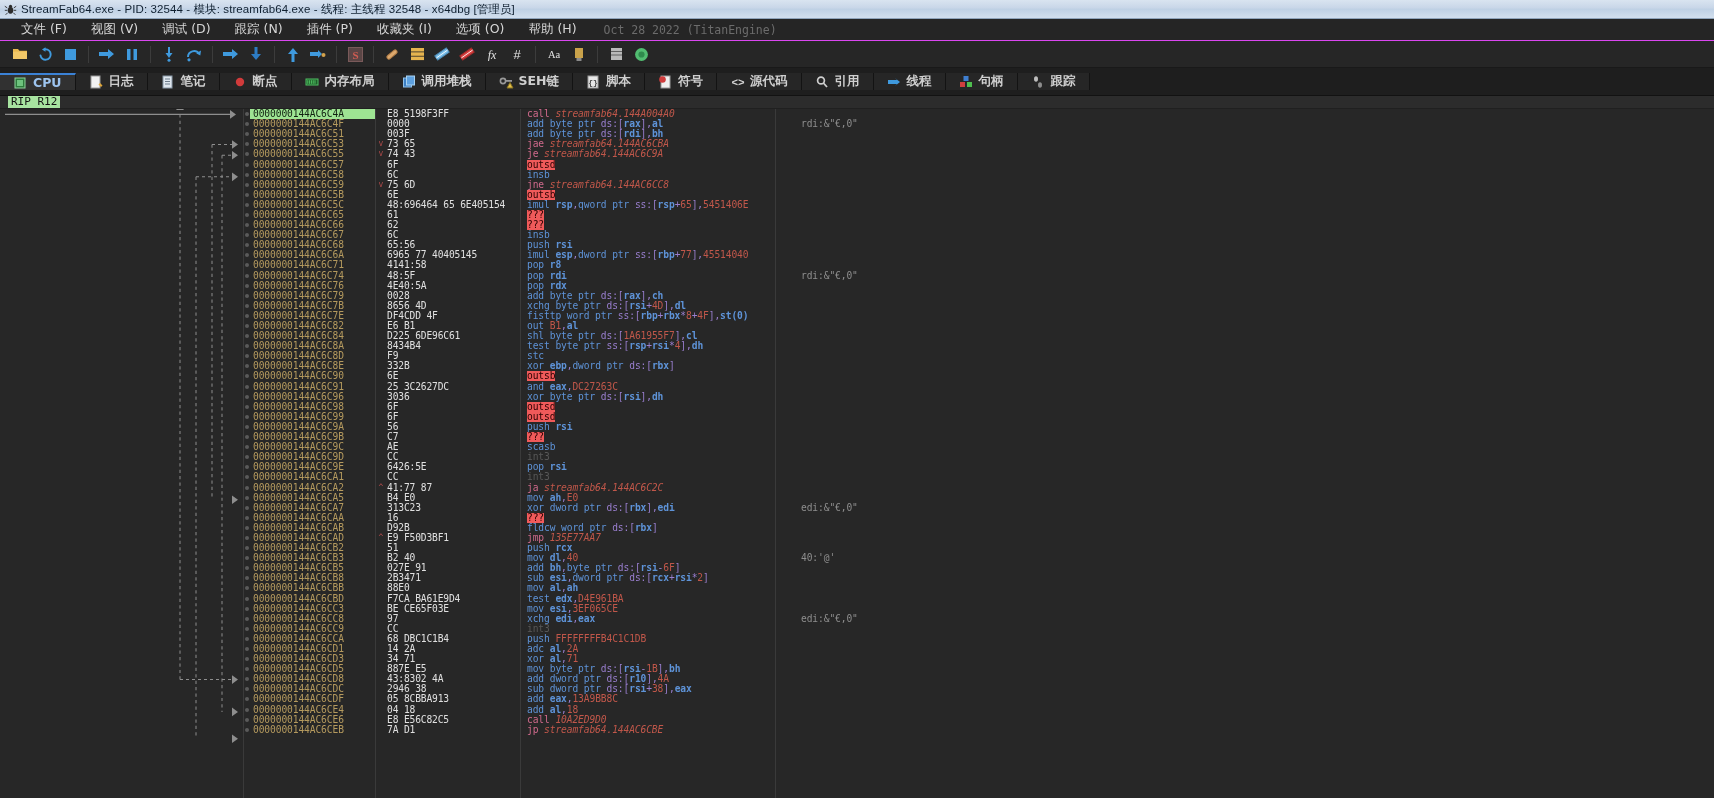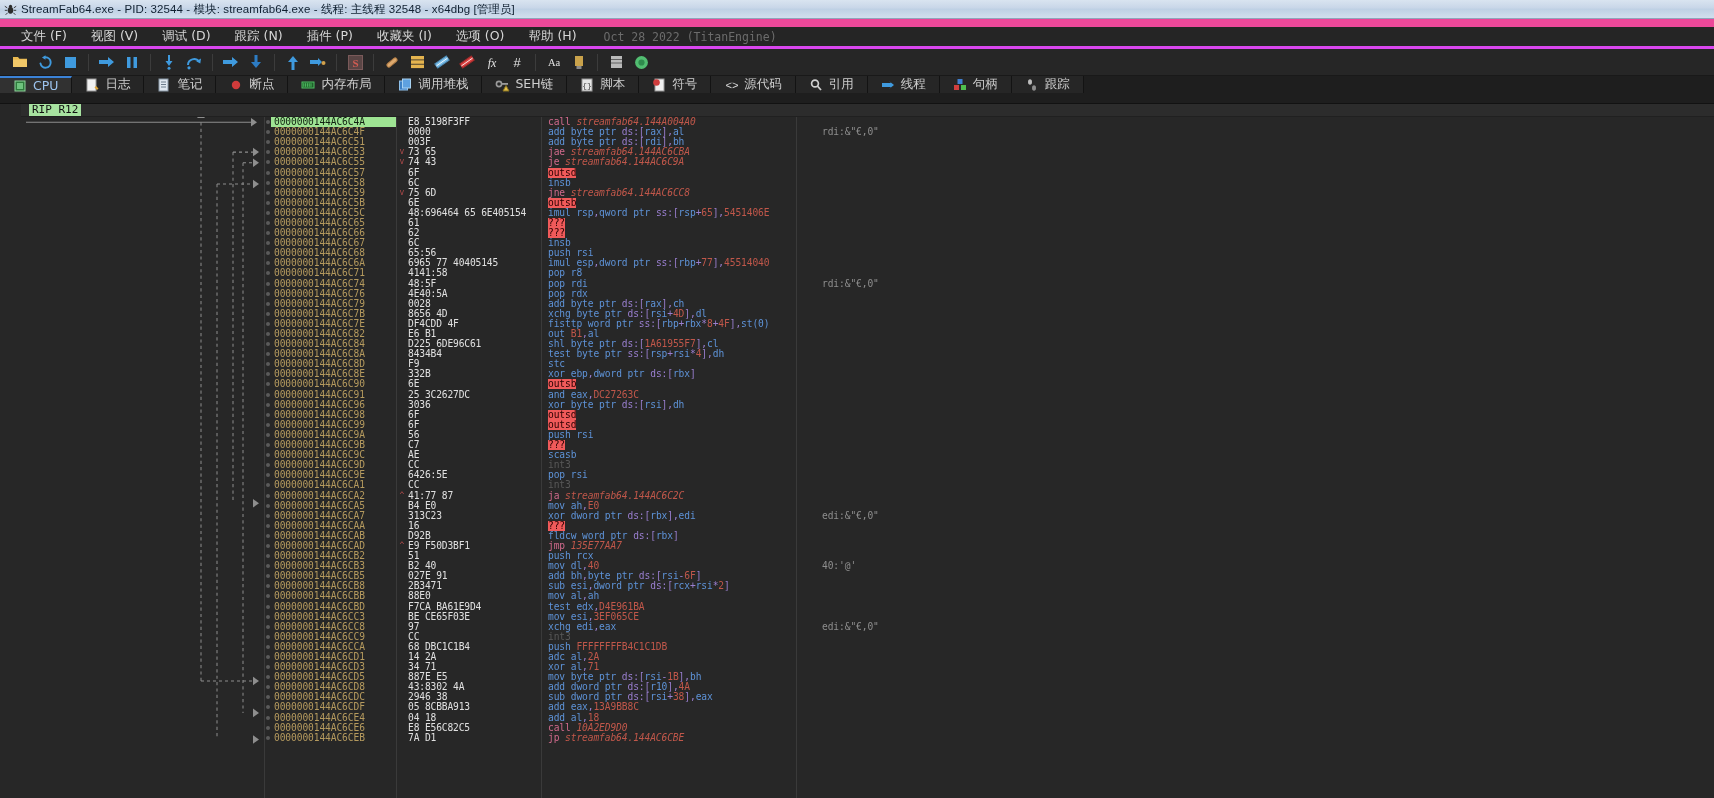--- a/index.html
+++ b/index.html
@@ -3,21 +3,21 @@
 <meta charset="utf-8">
 <style>
   * { box-sizing: border-box; }
   html, body {
     margin: 0; padding: 0;
     width: 1714px; height: 798px;
     overflow: hidden;
     background: #2b2b2b;
     font-family: "Liberation Sans", sans-serif;
   }
-  #app { width: 1714px; height: 798px; position: relative; background: #ec4899; display: flex; flex-direction: column; }
+  #app { width: 1714px; height: 798px; position: relative; background: #3b82f6; display: flex; flex-direction: column; }
 
   
   .titlebar {
     height: 19px;
     background: linear-gradient(to bottom, #d9e4f0 0%, #c8d6e8 45%, #bed0e4 50%, #d2dfee 100%);
     border-bottom: 1px solid #8fa4bb;
     display: flex; align-items: center;
     padding-left: 4px;
     font-size: 11px; color: #102030;
     white-space: nowrap;
@@ -26,23 +26,22 @@
     width: 13px; height: 13px; margin-right: 4px;
     flex: 0 0 auto; display: inline-block; position: relative;
   }
   .titlebar .tb-icon svg { display:block; }
   .tb-text { font-size: 11.5px; letter-spacing: .1px; }
 
   
   .menubar {
     height: 22px; background: #252525;
     display: flex; align-items: center;
-    border-bottom: 3px solid #d946ef;
+    border-bottom: 1px solid #d946ef;
     padding-left: 10px;
-    margin-top: 8px;
   }
   .menu-item {
     color: #d7d7d7; font-size: 12.5px;
     padding: 2px 11px 3px 11px; margin-right: 2px;
     cursor: default; white-space: nowrap;
     font-family: "DejaVu Sans", sans-serif;
   }
   .build-stamp {
     color: #6c6c6c; font-size: 11.5px; margin-left: 14px;
     font-family: "DejaVu Sans Mono", monospace; white-space: nowrap;
@@ -58,37 +57,38 @@
   .tb-btn {
     width: 24px; height: 22px;
     display: flex; align-items: center; justify-content: center;
     border-radius: 2px;
   }
   .tb-sep { width: 1px; height: 17px; background: #3c3c3c; margin: 0 5px; }
 
   
   .tabstrip {
     height: 28px; background: #1e1e1e;
-    display: flex; align-items: flex-start;
+    display: flex; align-items: center;
     border-bottom: 1px solid #121212;
+    font-weight: bold;
   }
   .tab {
     display: flex; align-items: center; gap: 6px;
     padding: 0 13px;
     color: #cfcfcf; font-size: 12.5px;
     border-right: 1px solid #131313;
     background: #262626;
     font-family: "DejaVu Sans", sans-serif;
     white-space: nowrap;
   }
   .tab.active { background: #313131; color: #9dc4ef; border-top: 2px solid #3b82d6; }
   .tab .tico { width: 14px; height: 14px; display:block; flex:0 0 auto; }
 
   
-  .cpu-pane { flex: 1 1 auto; position: relative; background: #272727; display: flex; flex-direction: column; overflow: hidden; padding-left: 21px; }
+  .cpu-pane { flex: 1 1 auto; position: relative; background: #272727; display: flex; flex-direction: column; overflow: hidden; }
 
   .reg-strip {
     height: 13px; background: #2c2c2c; position: relative;
     border-bottom: 1px solid #202020;
     display: flex; align-items: center;
   }
   .reg-strip .rip-badge {
     background: #a7e3a0; color: #111; font-size: 11px;
     font-family: "DejaVu Sans Mono", monospace;
     padding: 0 3px; margin-left: 8px; line-height: 12px;
@@ -113,21 +113,21 @@
   .row.current .c-addr { background: #9ee493; color: #102010; }
   .c-arrow { width: 12px; flex: 0 0 12px; color: #b04a4a; text-align: center; font-size: 8px; }
   .c-bytes { width: 140px; flex: 0 0 140px; color: #e0e0e0; letter-spacing: -0.15px; }
   .c-instr { width: 270px; flex: 0 0 270px; overflow: hidden; letter-spacing: -0.1px; }
   .c-cmt { flex: 1 1 auto; color: #8e8e8e; padding-left: 4px; letter-spacing: -0.1px; }
 
   
   .mn   { color: #5e93d8; }
   .mn-j { color: #d06a8c; margin-top: 35px; }
   .mn-c { color: #d06a8c; }
-  .reg  { color: #5e93d8; }
+  .reg  { color: #5e93d8; font-weight: bold; }
   .num  { color: #c0574a; }
   .seg  { color: #9a7fd0; text-align: right; }
   .mem  { color: #9a7fd0; }
   .int3 { color: #585858; }
   .bad  { background: #f05a5a; color: #2a0000; }
   .sym  { color: #c0574a; font-style: italic; }
 
   
   .jmp-overlay { position: absolute; left: 0; top: 0; width: 243px; height: 100%; pointer-events: none; }
 

